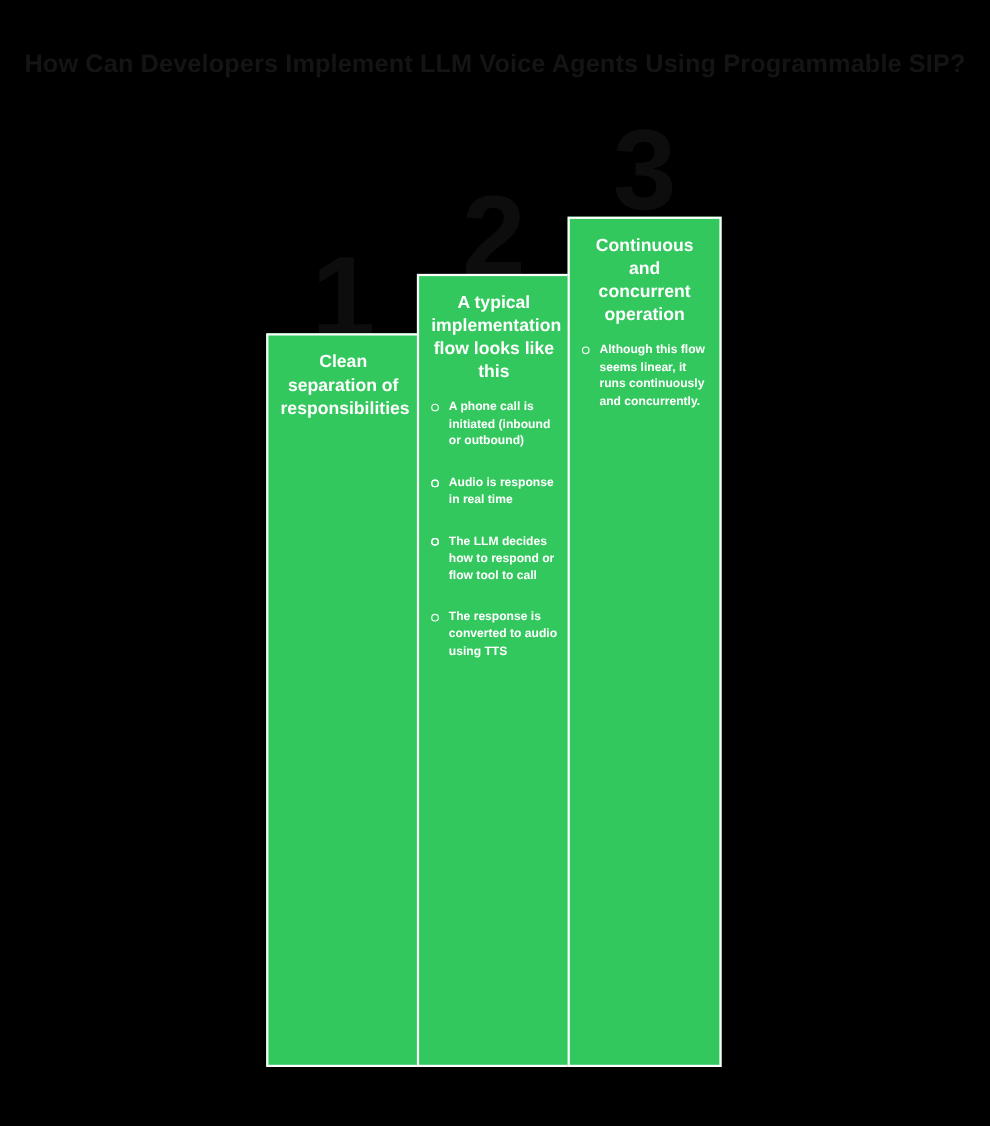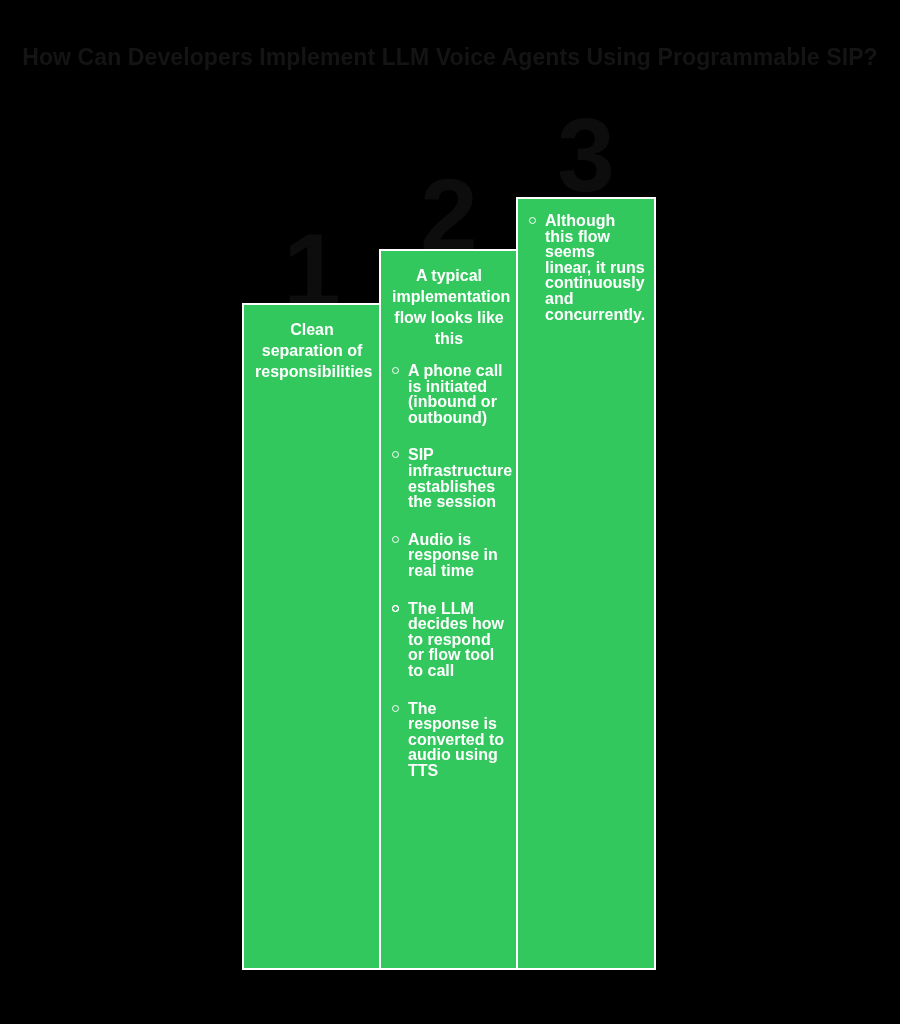--- a/index.html
+++ b/index.html
@@ -75,21 +75,21 @@
   }
 
   .bullets {
     list-style: none;
     margin: 0;
     padding: 0;
   }
   .bullet {
     position: relative;
     color: #ffffff;
-    font-size: 16px;
+    font-size: 11px;
     line-height: 15.6px;
     font-weight: bold;
     padding-left: 18px;
     margin-bottom: 22px;
   }
   .bullet:last-child { margin-bottom: 0; }
   .bullet-marker {
     position: absolute;
     left: 2px;
     top: 4px;
@@ -120,21 +120,20 @@
 
   <div class="col col-2">
     <div class="col-heading">A typical implementation flow looks like this</div>
     <ul class="bullets">
       <li class="bullet">
         <span class="bullet-marker"></span>
         <span class="bullet-text">A phone call is initiated (inbound or outbound)</span>
       </li>
       <li class="bullet">
         <span class="bullet-marker"></span>
-        <span class="bullet-text">SIP infrastructure establishes the session</span>
       </li>
       <li class="bullet">
         <span class="bullet-marker"></span>
         <span class="bullet-text">Audio is response in real time</span>
       </li>
       <li class="bullet">
         <span class="bullet-marker"></span>
       </li>
       <li class="bullet">
         <span class="bullet-marker"></span>
@@ -144,20 +143,21 @@
         <span class="bullet-text">The LLM decides how to respond or flow tool to call</span>
       </li>
       <li class="bullet">
         <span class="bullet-marker"></span>
         <span class="bullet-text">The response is converted to audio using TTS</span>
       </li>
     </ul>
   </div>
 
   <div class="col col-3">
+    <div class="col-heading">Continuous and concurrent operation</div>
     <ul class="bullets">
       <li class="bullet">
         <span class="bullet-marker"></span>
         <span class="bullet-text">Although this flow seems linear, it runs continuously and concurrently.</span>
       </li>
     </ul>
   </div>
 
 </div>
 

